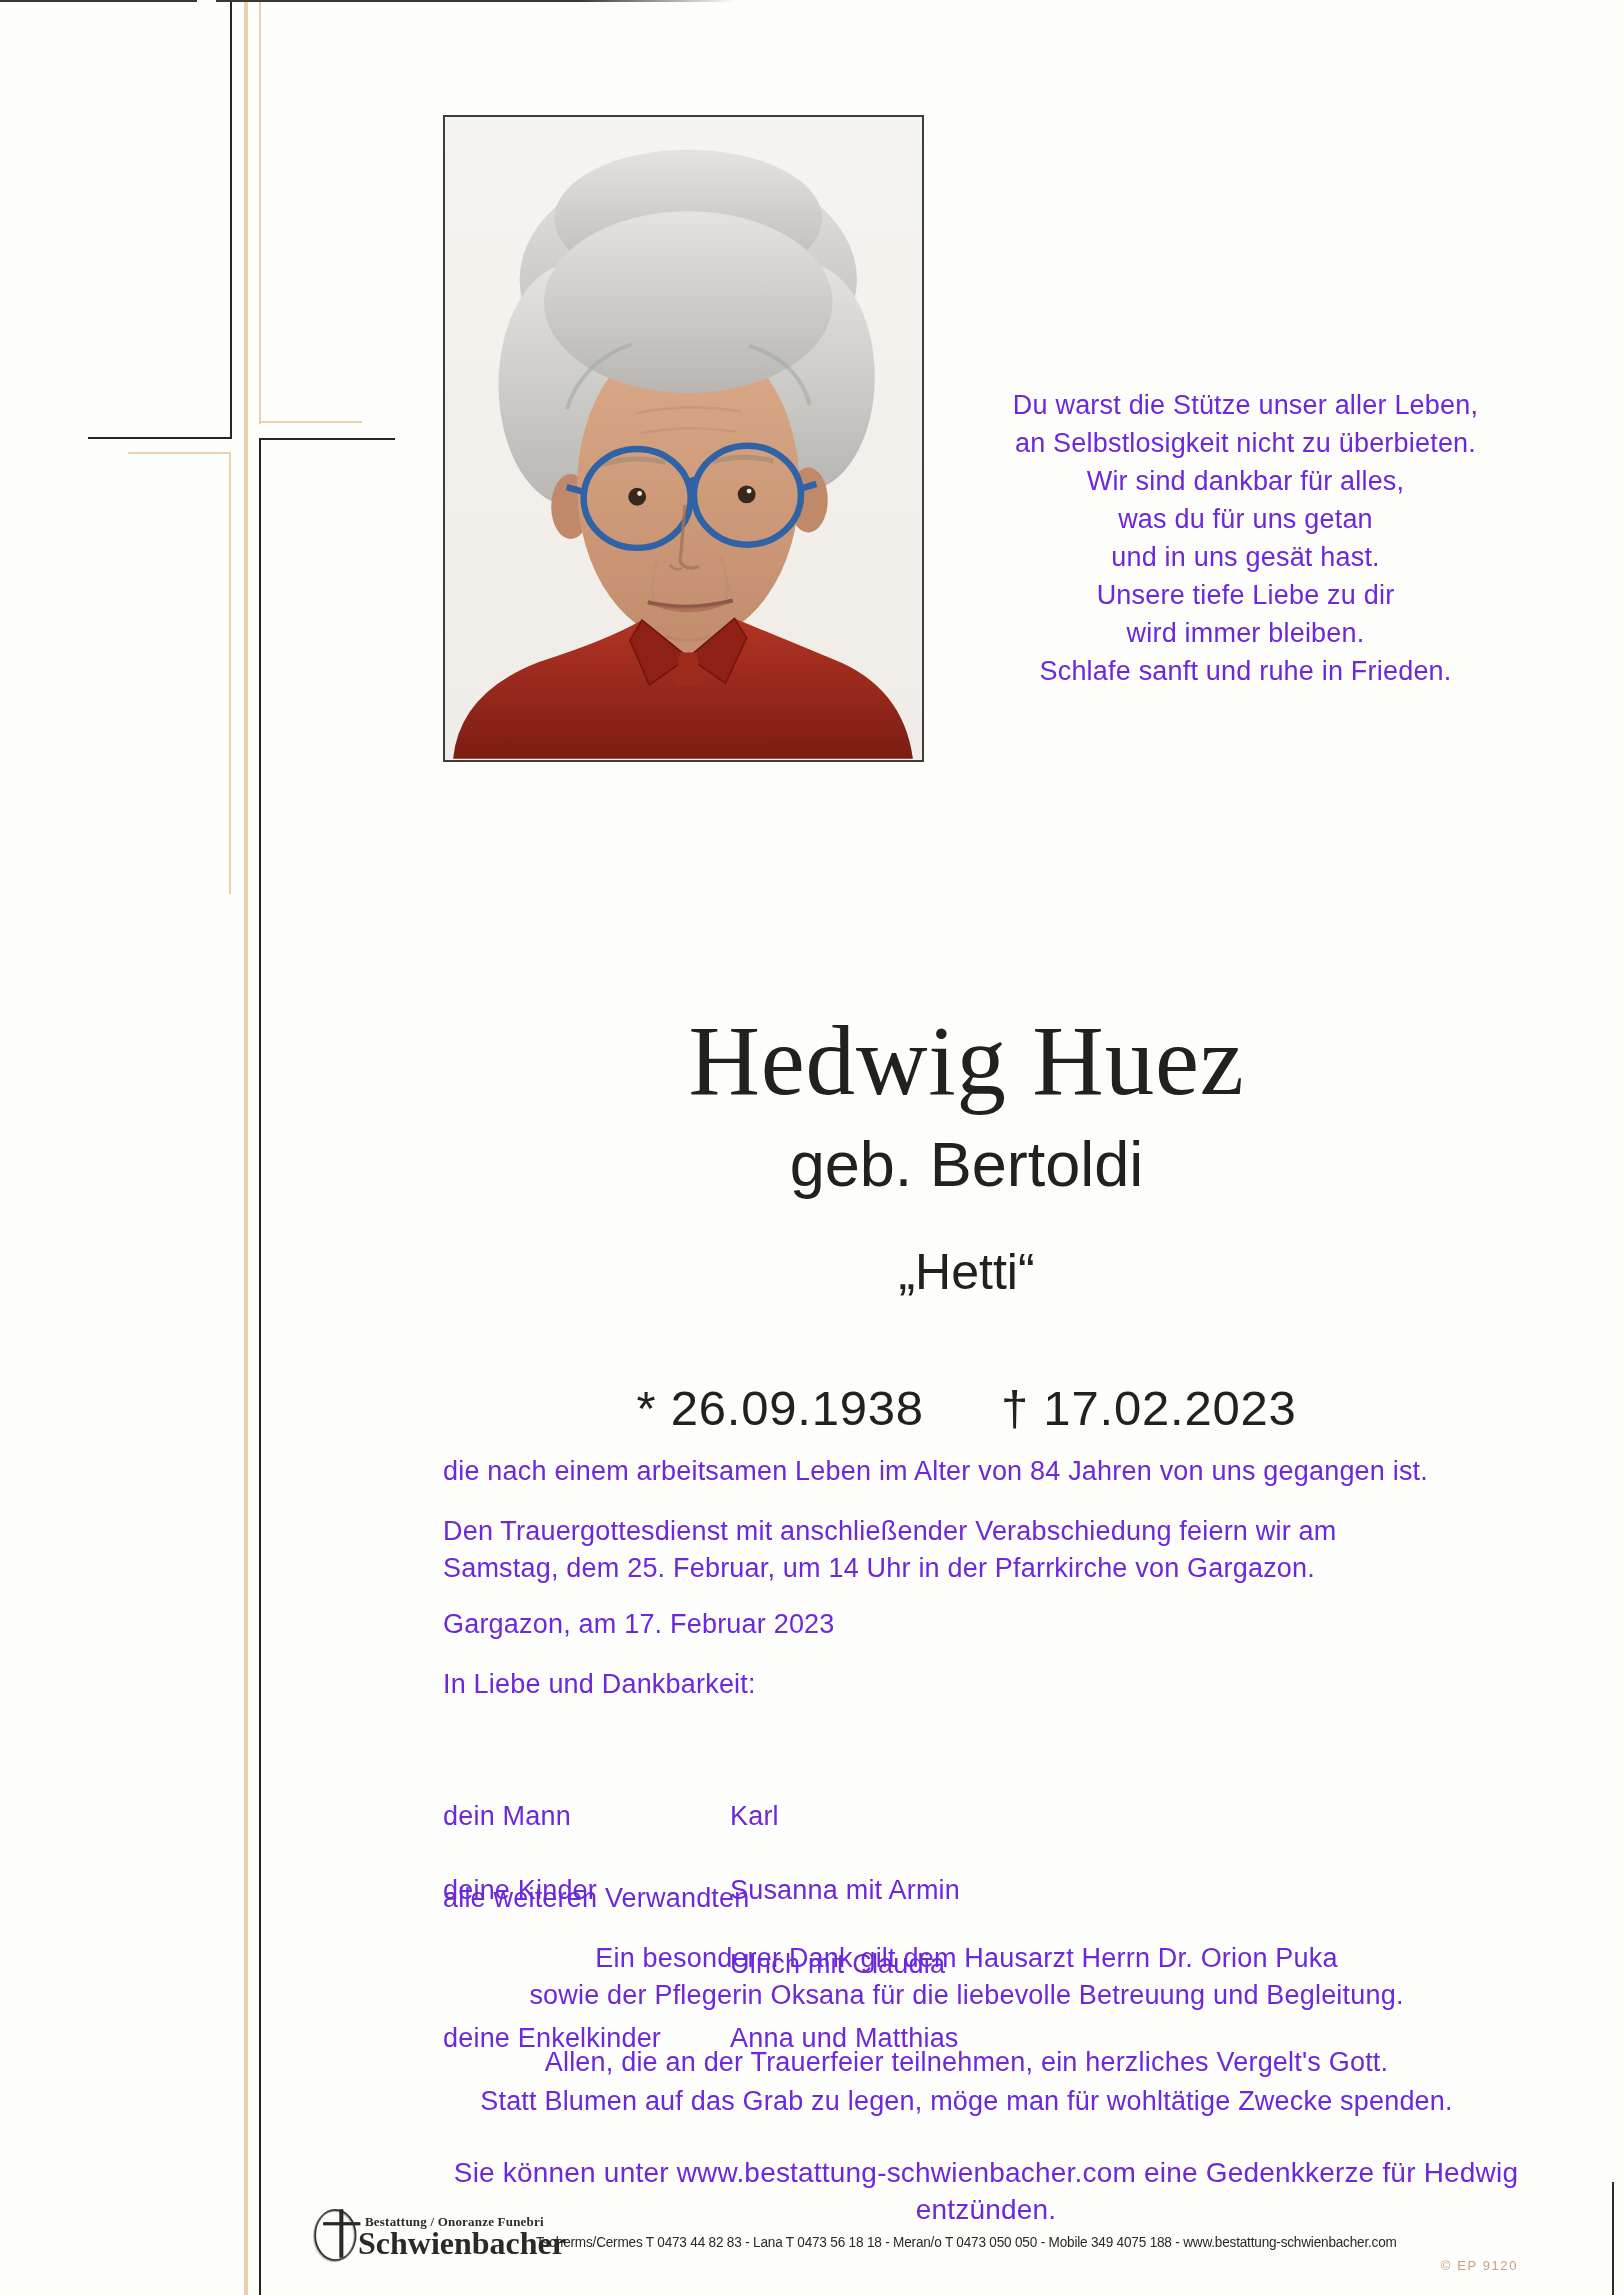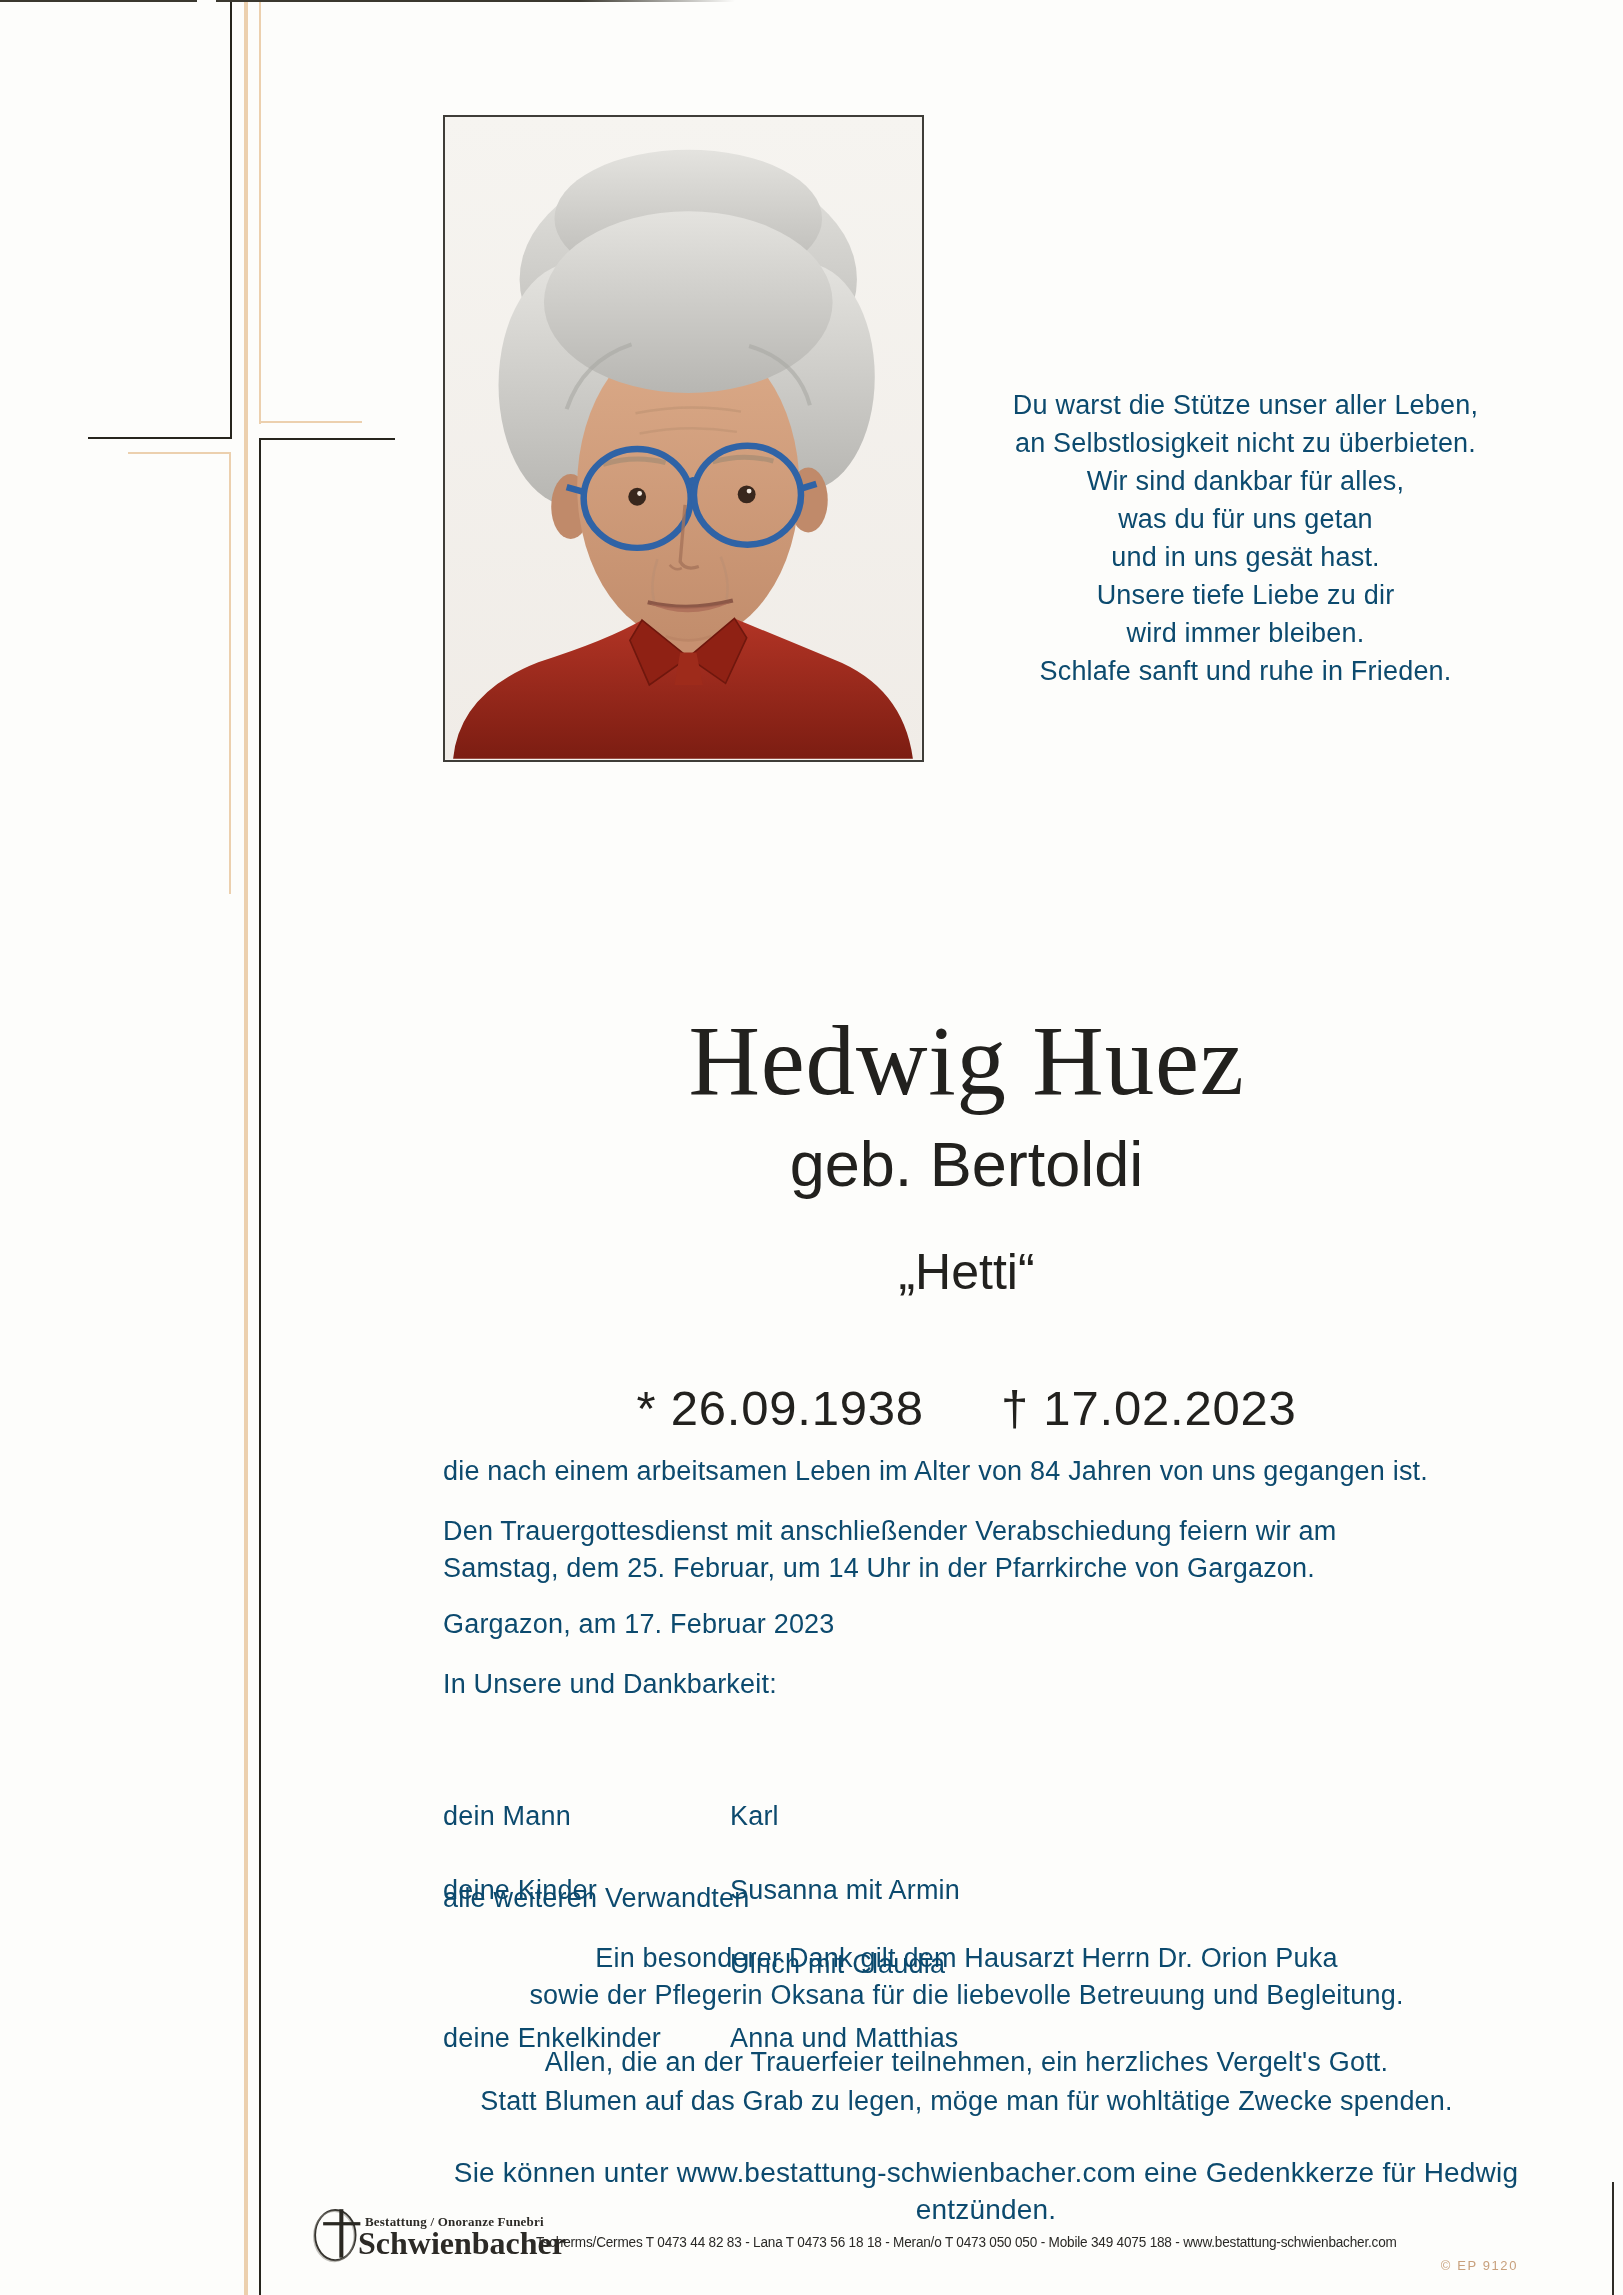--- a/index.html
+++ b/index.html
@@ -1,19 +1,19 @@
 <!DOCTYPE html>
 <html style="font-size:13px"><head>
 <meta charset="utf-8">
 <style>
   html,body{margin:0;padding:0;background:#e8e8e8;}
   #page{position:relative;width:1623px;height:2295px;background:#fdfdfb;overflow:hidden;
         font-family:"Liberation Sans",sans-serif;color:#22211e;}
   .abs{position:absolute;}
-  .txt{white-space:pre-line;font-size:27px;line-height:37px;letter-spacing:0.2px;color:#0c4a6e;}
+  .txt{white-space:pre-line;font-size:27px;line-height:37px;letter-spacing:0.2px;color:#6d28d9;}
   .center{text-align:center;}
   
   .line{position:absolute;}
   
   #photo{position:absolute;left:443px;top:115px;width:481px;height:647px;
          border:2.4px solid #3f3d38;box-sizing:border-box;background:#f4f2ee;}
   #photo svg{display:block;}
   
   #quote{left:933px;top:386px;width:625px;font-size:27px;line-height:38px;}
   
@@ -144,21 +144,21 @@
   <div class="abs center" id="nickname">„Hetti“</div>
   <div class="abs" id="dates">
     <span>* 26.09.1938</span>
     <span>† 17.02.2023</span>
   </div>
 
   <div class="abs txt" style="left:443px;top:1453px;width:1088px;">die nach einem arbeitsamen Leben im Alter von 84 Jahren von uns gegangen ist.</div>
   <div class="abs txt" style="left:443px;top:1513px;width:1088px;line-height:37px;">Den Trauergottesdienst mit anschließender Verabschiedung feiern wir am
 Samstag, dem 25. Februar, um 14 Uhr in der Pfarrkirche von Gargazon.</div>
   <div class="abs txt" style="left:443px;top:1606px;width:1088px;">Gargazon, am 17. Februar 2023</div>
-  <div class="abs txt" style="left:443px;top:1666px;width:1088px;">In Unsere und Dankbarkeit:</div>
+  <div class="abs txt" style="left:443px;top:1666px;width:1088px;">In Liebe und Dankbarkeit:</div>
 
   <div class="abs txt" style="left:443px;top:1724px;width:1088px;">
     <div class="fam-row">
       <span class="fam-label">dein Mann</span><span>Karl</span>
     </div>
     <div class="fam-row">
       <span class="fam-label">deine Kinder</span><span>Susanna mit Armin</span>
     </div>
     <div class="fam-row">
       <span class="fam-label"></span><span>Ulrich mit Claudia</span>

